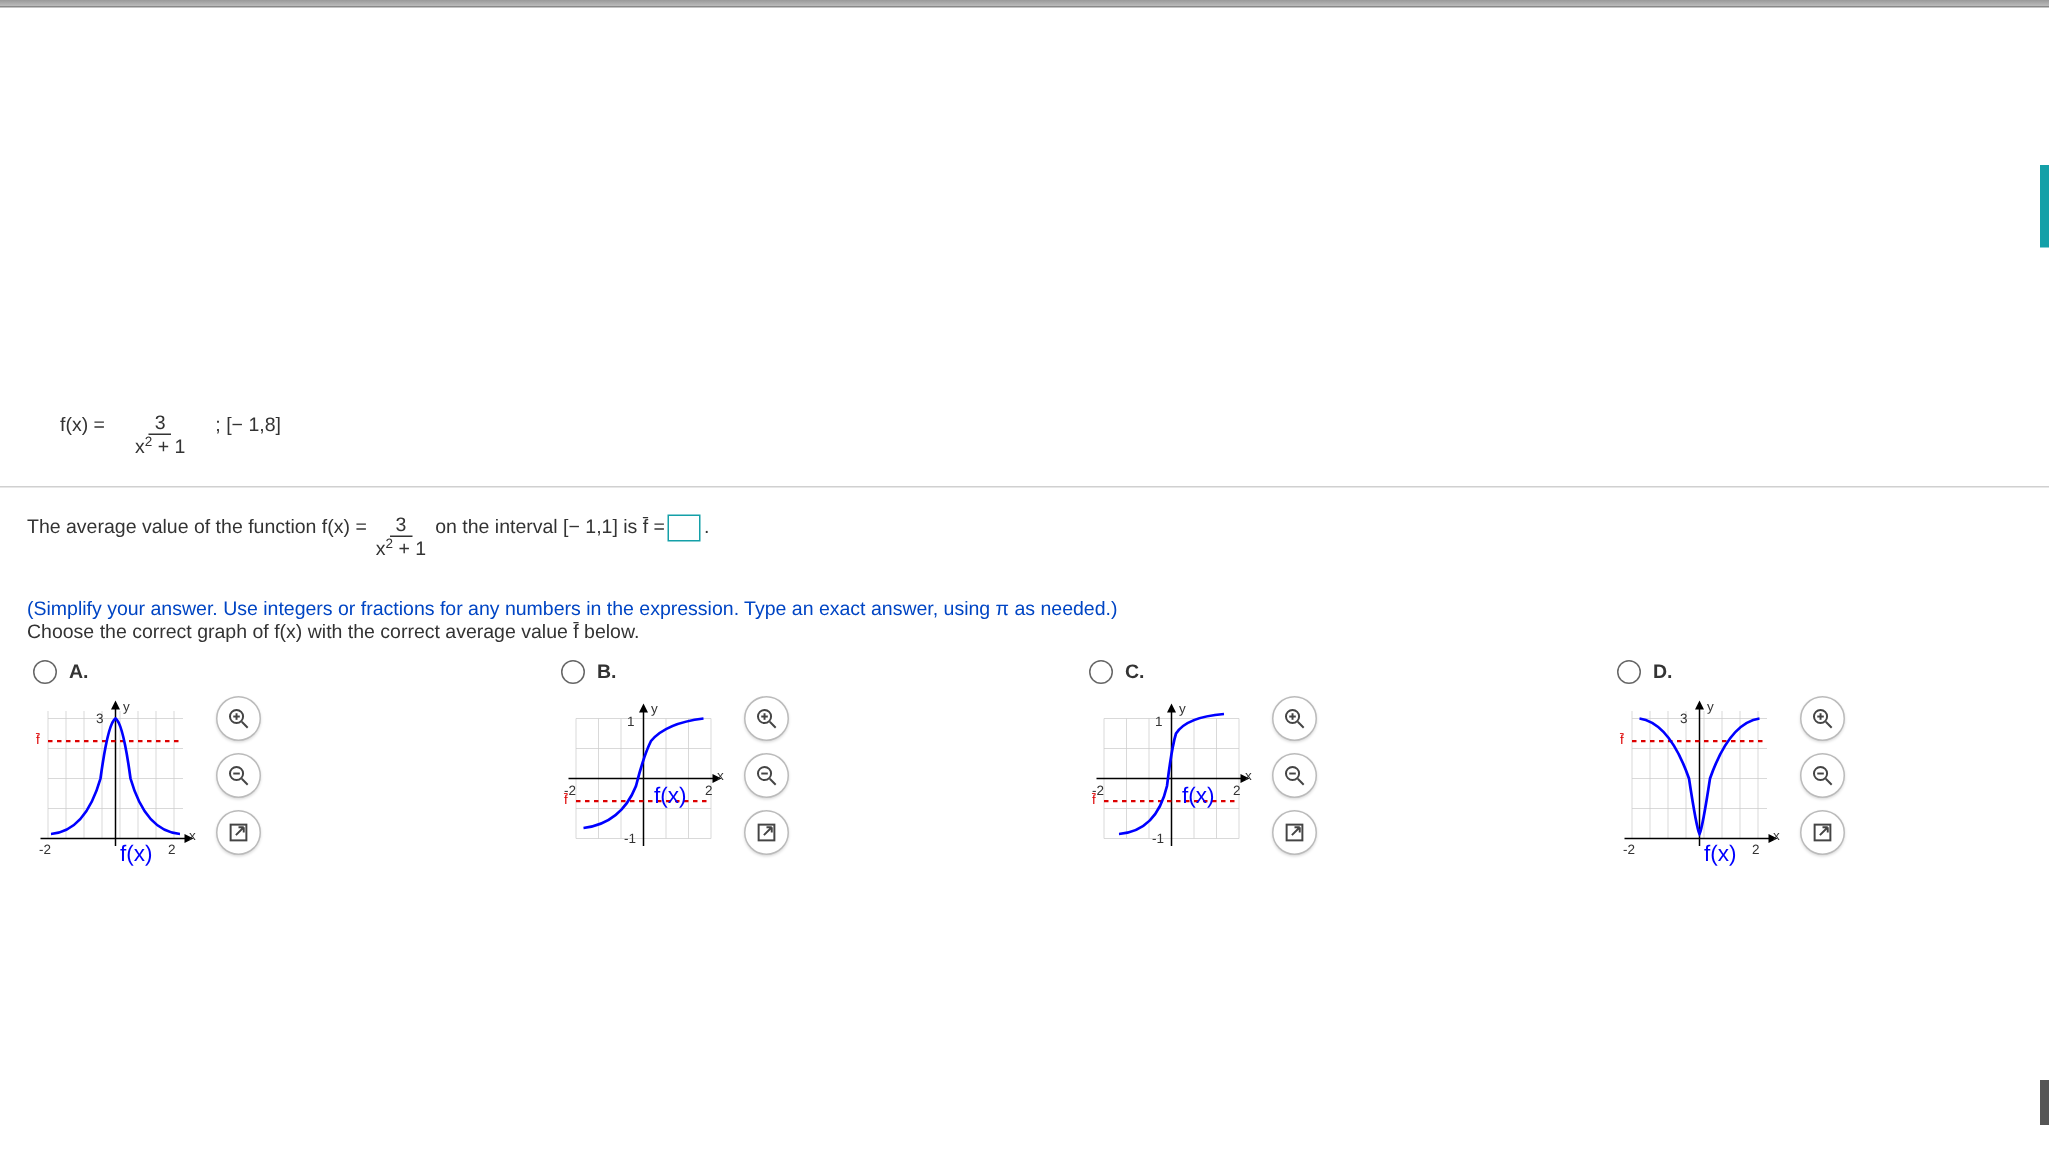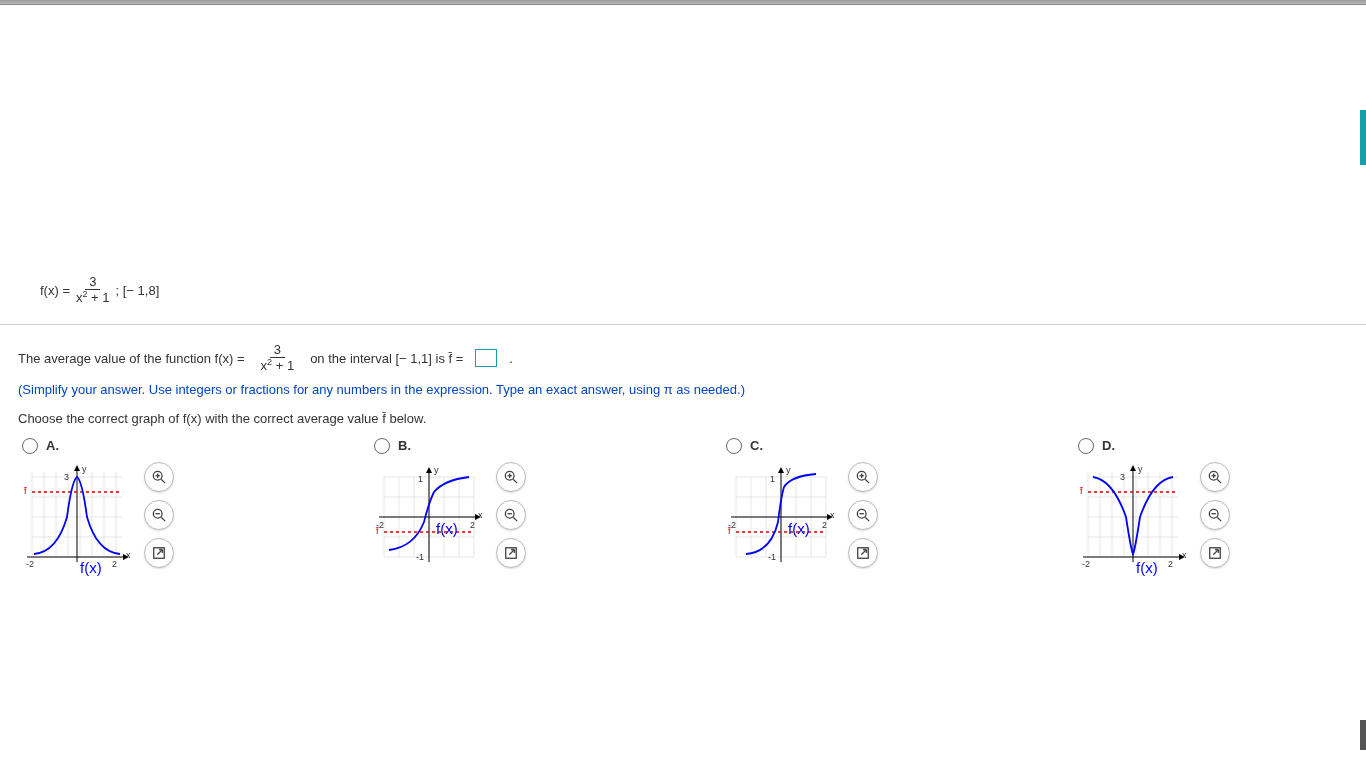--- a/index.html
+++ b/index.html
@@ -2,28 +2,28 @@
 <html><head>
 <meta charset="utf-8">
 <style>
 body{margin:0;font-family:Arial,Helvetica,sans-serif;font-size:13px;color:#333;background:#fff}
 .top-chrome{height:4px;background:linear-gradient(#999,#bbb);border-bottom:1px solid #888}
 .teal-bar{position:absolute;right:0;top:110px;width:6px;height:55px;background:#14a0a8}
 .teal-bar2{position:absolute;right:0;top:720px;width:6px;height:30px;background:#555}
 .content{padding:260px 18px 40px 18px}
 hr.divider{border:none;border-top:1px solid #d0d0d0;margin:18px -18px}
 .question{line-height:1.5}
-.formula{margin:10px 0 10px 22px;display:flex;align-items:center;gap:2px}
+.formula{margin:10px 0 10px 22px;display:flex;align-items:flex-start;gap:16px}
 .frac{display:inline-flex;flex-direction:column;align-items:center;font-size:13px;line-height:1.1}
 .frac .num{border-bottom:1px solid #333;padding:0 4px}
 .frac .den{padding:0 4px}
 sup{font-size:9px}
 .blue-instr{color:#0045c4}
 .answer-box{display:inline-block;width:20px;height:16px;border:1px solid #14a0a8;vertical-align:middle;background:#fff}
-.prompt2{margin-top:14px}
+.prompt2{}
 .choices{display:flex;gap:200px;margin-top:12px;padding-left:4px}
 .choice{display:flex;flex-direction:column;gap:8px}
 .choice-head{display:flex;align-items:center;gap:8px;font-weight:bold}
 .radio{width:14px;height:14px;border:1.5px solid #666;border-radius:50%;flex-shrink:0}
 .graph-row{display:flex;align-items:flex-start;gap:12px}
 .graph-box{position:relative;width:110px;height:110px}
 .tool-col{display:flex;flex-direction:column;gap:8px}
 .tool-btn{width:28px;height:28px;border:1px solid #bbb;border-radius:50%;background:#fff;display:flex;align-items:center;justify-content:center;box-shadow:0 1px 2px rgba(0,0,0,.15);cursor:pointer}
 .tool-btn svg{width:14px;height:14px;stroke:#444;fill:none;stroke-width:1.5}
 .axis-lbl{position:absolute;font-size:9px;color:#333}
@@ -43,32 +43,32 @@
     <span>f(x) =</span>
     <span class="frac">
       <span class="num">3</span>
       <span class="den"><span>x</span><sup>2</sup><span> + 1</span></span>
     </span>
     <span>; [− 1,8]</span>
   </div>
 
   <hr class="divider">
 
-  <div style="display:flex;align-items:center;flex-wrap:wrap;gap:12px">
+  <div style="display:flex;flex-wrap:wrap;gap:2px">
     <span>The average value of the function f(x) = </span>
     <span class="frac">
       <span class="num">3</span>
       <span class="den"><span>x</span><sup>2</sup><span> + 1</span></span>
     </span>
     <span> on the interval [− 1,1] is f̄ = </span>
     <span class="answer-box"></span>
     <span>.</span>
   </div>
 
-  <div class="blue-instr" style="margin-top:8px">(Simplify your answer. Use integers or fractions for any numbers in the expression. Type an exact answer, using π as needed.)</div>
+  <div class="blue-instr" style="margin-top:24px">(Simplify your answer. Use integers or fractions for any numbers in the expression. Type an exact answer, using π as needed.)</div>
 
   <div class="prompt2">Choose the correct graph of f(x) with the correct average value f̄ below.</div>
 
   <div class="choices">
 
     <div class="choice">
       <div class="choice-head">
         <span class="radio"></span>
         <span>A.</span>
       </div>

